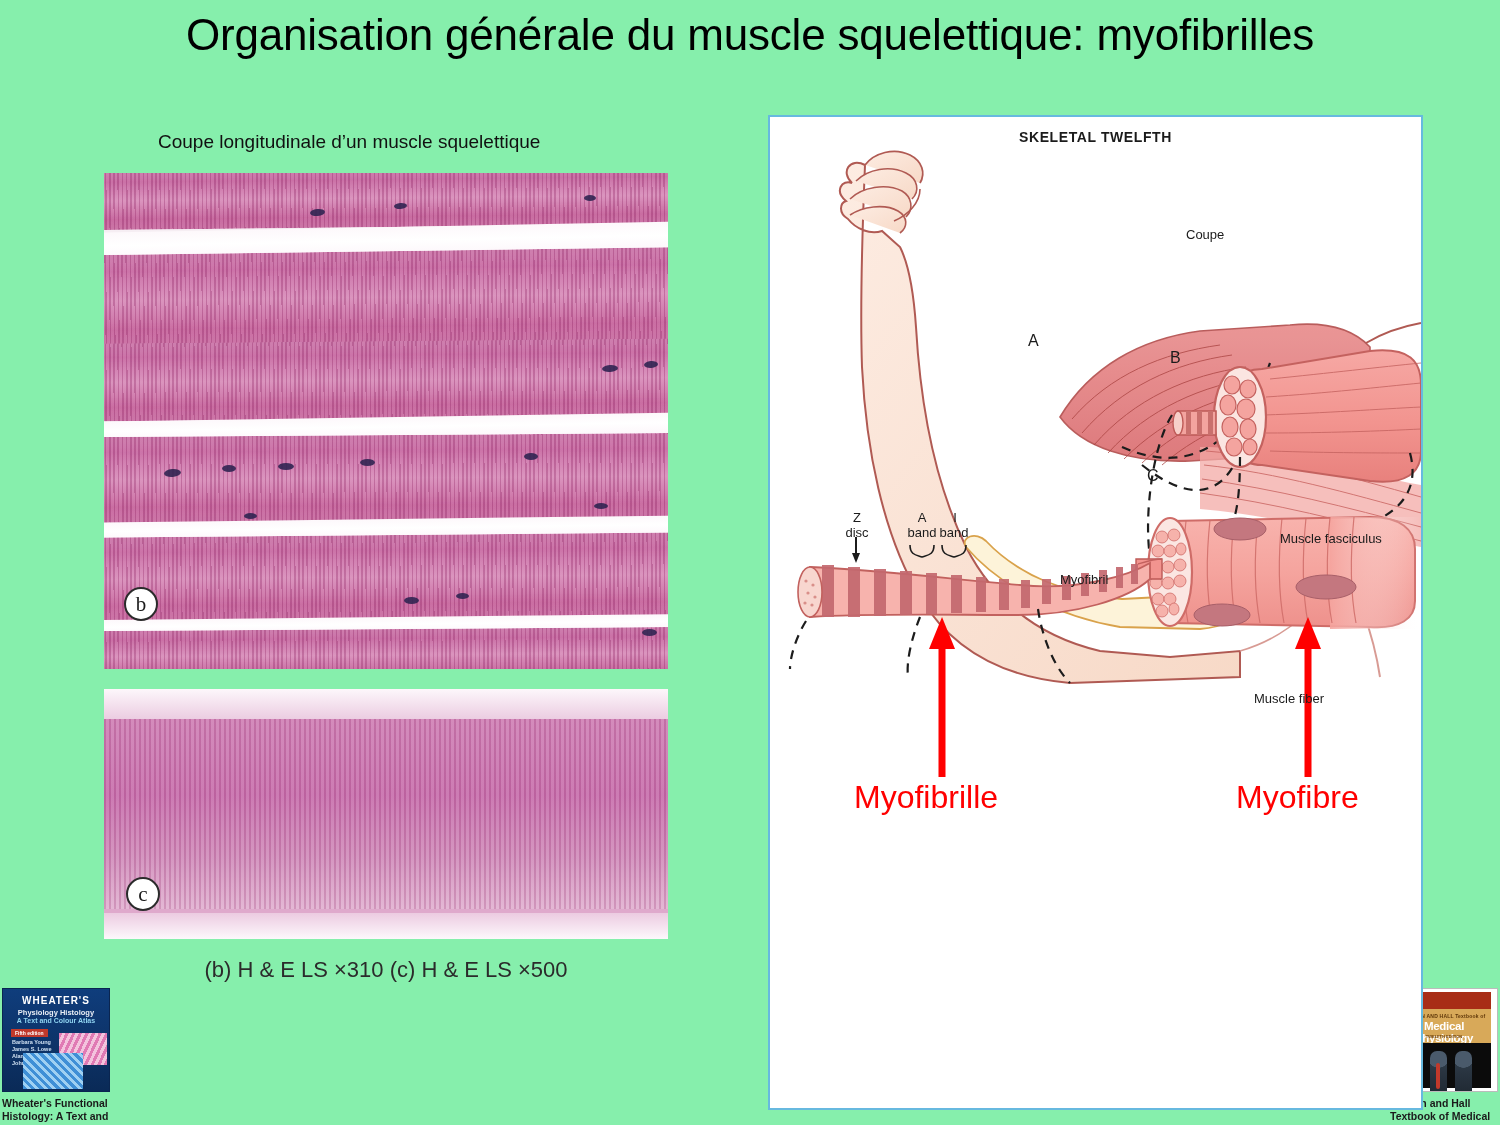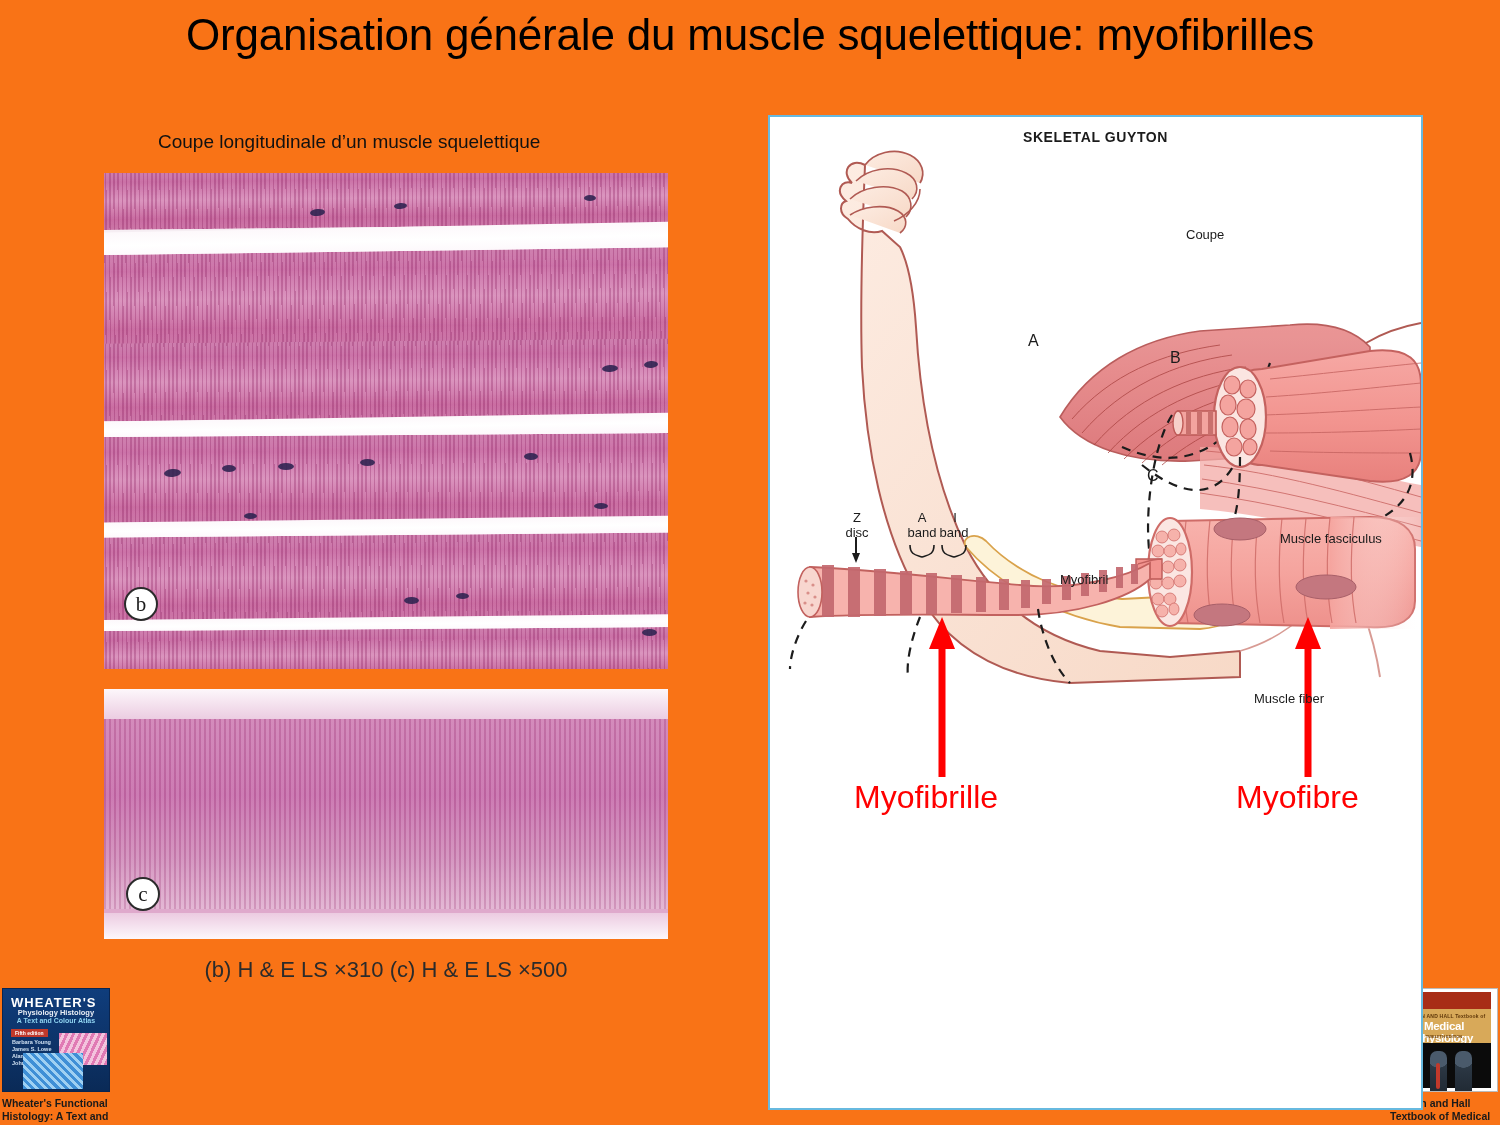--- a/index.html
+++ b/index.html
@@ -2,21 +2,21 @@
 <html><head>
 <meta charset="utf-8">
 <style>
   * { box-sizing: border-box; margin: 0; padding: 0; }
   html, body {
     width: 1500px; height: 1125px;
     background: #ffffff;
     font-family: "Liberation Sans", sans-serif;
     overflow: hidden;
   }
-  .slide { position: relative; width: 1500px; height: 1125px; background: #f97316; }
+  .slide { position: relative; width: 1500px; height: 1125px; background: #86efac; }
 
   
   .slide-title {
     position: absolute; left: 0; top: 10px; width: 1500px;
     text-align: center;
     font-size: 44px; font-weight: 400; color: #000000;
     letter-spacing: -0.2px;
     white-space: nowrap;
   }
 
@@ -93,22 +93,22 @@
     font-weight: 600;
   }
 
   
   .cover-wheaters {
     width: 108px; height: 104px;
     background: linear-gradient(180deg,#0f3d7c 0%,#0d3368 55%,#0a2a57 100%);
     position: relative; overflow: hidden;
     border: 1px solid #0a2550;
   }
-  .w-title { position:absolute; left:8px; top:6px; width:100%; text-align:left;
-             color:#fff; font-size:13px; font-weight:800; letter-spacing:1px; }
+  .w-title { position:absolute; left:0; top:6px; width:100%; text-align:center;
+             color:#fff; font-size:10px; font-weight:800; letter-spacing:1px; }
   .w-sub   { position:absolute; left:0; top:19px; width:100%; text-align:center;
              color:#e8edf5; font-size:7.5px; font-weight:700; }
   .w-sub2  { position:absolute; left:0; top:28px; width:100%; text-align:center;
              color:#8fd3f0; font-size:7px; font-weight:600; }
   .w-ed    { position:absolute; left:8px; top:40px; background:#c0392b; color:#fff;
              font-size:5px; padding:1px 4px; font-weight:700; }
   .w-authors { position:absolute; left:9px; top:50px; color:#cfe0f2; font-size:5.5px;
                line-height:7px; font-weight:700; text-align:left; }
   .w-img1 { position:absolute; right:2px; top:44px; width:48px; height:32px;
             background: repeating-linear-gradient(115deg,#e07ab4 0 3px,#f3c4dd 3px 6px); }
@@ -251,21 +251,21 @@
         <div class="g-fig f1"></div>
         <div class="g-fig f2"></div>
         <div class="g-spine"></div>
         <div class="g-fig f3"></div>
       </div>
     </div>
     <div class="book-caption">Guyton and Hall Textbook of Medical Physiology</div>
   </div>
 
   <div class="panel">
-    <div class="panel-title">SKELETAL GUYTON</div>
+    <div class="panel-title">SKELETAL TWELFTH</div>
 
     <svg width="651" height="991" viewBox="0 0 651 991">
       <defs>
         <linearGradient id="skin" x1="0" y1="0" x2="1" y2="1">
           <stop offset="0%" stop-color="#fdece2"></stop>
           <stop offset="100%" stop-color="#f7d9c7"></stop>
         </linearGradient>
         <linearGradient id="musc" x1="0" y1="0" x2="0" y2="1">
           <stop offset="0%" stop-color="#e98e8e"></stop>
           <stop offset="100%" stop-color="#db6f72"></stop>

